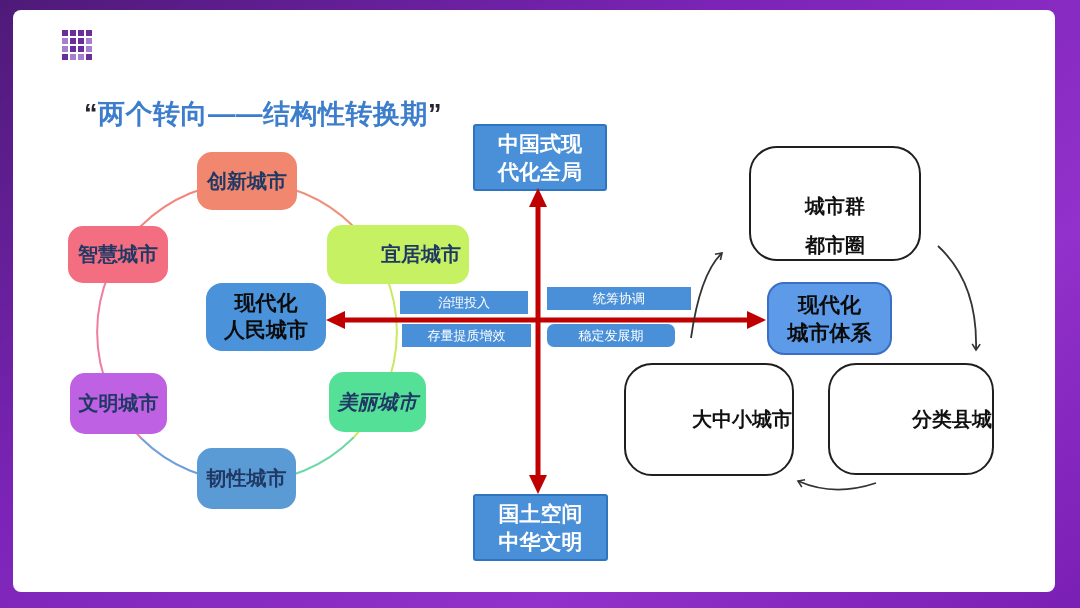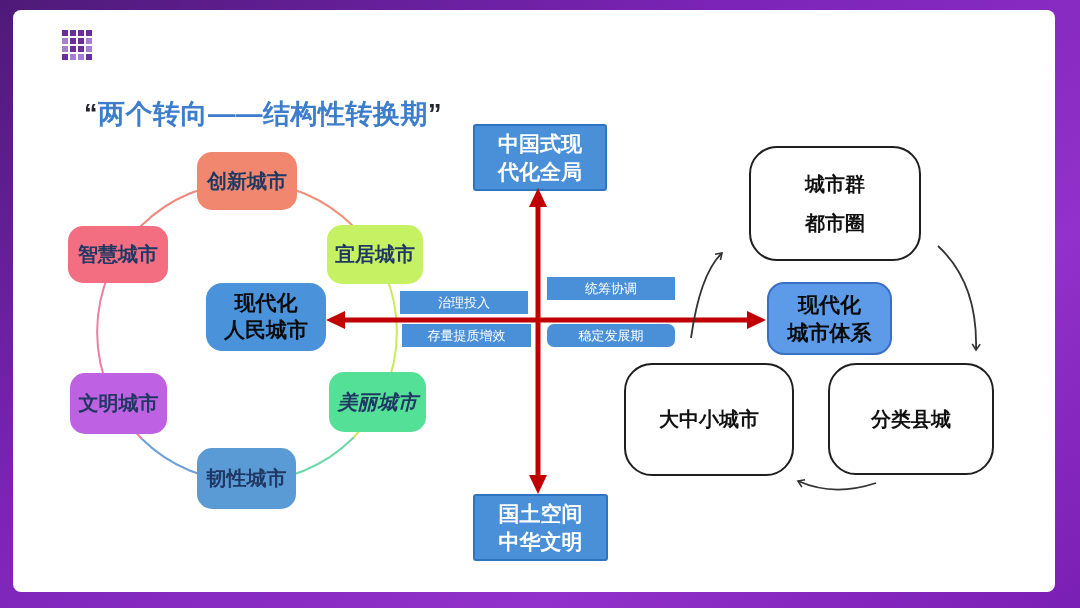--- a/index.html
+++ b/index.html
@@ -28,21 +28,21 @@
   .logo i.lt { background:#a77fd1; }
 
   .subtitle { position:absolute; left:84px; top:96px; z-index:2; font-size:27px; font-weight:bold; letter-spacing:0.5px; }
 
   .city-box {
     position:absolute; z-index:2; display:flex; align-items:center; justify-content:center;
     border-radius:15px; font-weight:bold; font-size:20px; color:#1F3864; text-align:center;
   }
   #b-innovation { left:197px; top:152px; width:100px; height:58px; }
   #b-smart      { left:68px;  top:226px; width:100px; height:57px; }
-  #b-livable    { left:327px; top:225px; width:96px;  height:59px; }
+  #b-livable    { left:327px; top:225px; width:96px;  height:59px;padding-left:46px; }
   #b-civilized  { left:70px;  top:373px; width:97px;  height:61px; }
   #b-beautiful  { left:329px; top:372px; width:97px;  height:60px;font-style:italic; }
   #b-resilient  { left:197px; top:448px; width:99px;  height:61px; }
 
   .people-box {
     position:absolute; z-index:2; left:206px; top:283px; width:120px; height:68px;
     border-radius:16px; display:flex; flex-direction:column; align-items:center; justify-content:center;
     font-weight:bold; font-size:21px; line-height:1.28; color:#0b0b0b;
   }
 
@@ -54,26 +54,26 @@
   #axis-top    { left:473px; top:124px; width:130px; height:63px; }
   #axis-bottom { left:473px; top:494px; width:131px; height:63px; }
 
   .q-label {
     position:absolute; z-index:2; height:23px;
     display:flex; align-items:center; justify-content:center;
     color:#ffffff; font-weight:normal; font-size:13px;
   }
   #q-tl { left:400px; top:291px; width:128px; }
   #q-bl { left:402px; top:324px; width:129px; }
-  #q-tr { left:547px; top:277px; width:128px; }
+  #q-tr { left:547px; top:287px; width:144px; }
   #q-br { left:547px; top:324px; width:128px;border-radius:7px; }
 
   .node {
     position:absolute; z-index:2; background:#ffffff; border:2px solid #1f1f1f; border-radius:28px;
-    display:flex; align-items:center; justify-content:center;
+    display:flex; align-items:center; justify-content:flex-end;
     font-weight:bold; font-size:20px; color:#111111; text-align:center;
   }
   #n-cluster { left:749px; top:146px; width:168px; height:111px; flex-direction:column; gap:12px; }
   #n-left    { left:624px; top:363px; width:166px; height:109px; }
   #n-right   { left:828px; top:363px; width:162px; height:108px; }
 
   .system-box {
     position:absolute; z-index:2; left:767px; top:282px; width:121px; height:69px;
     border:2px solid #3B6FC4; border-radius:17px;
     display:flex; flex-direction:column; align-items:center; justify-content:center;

